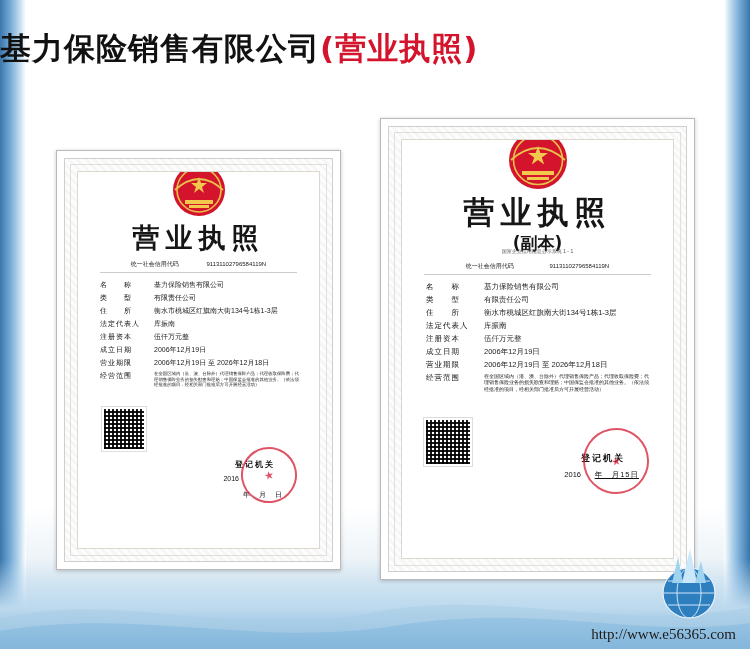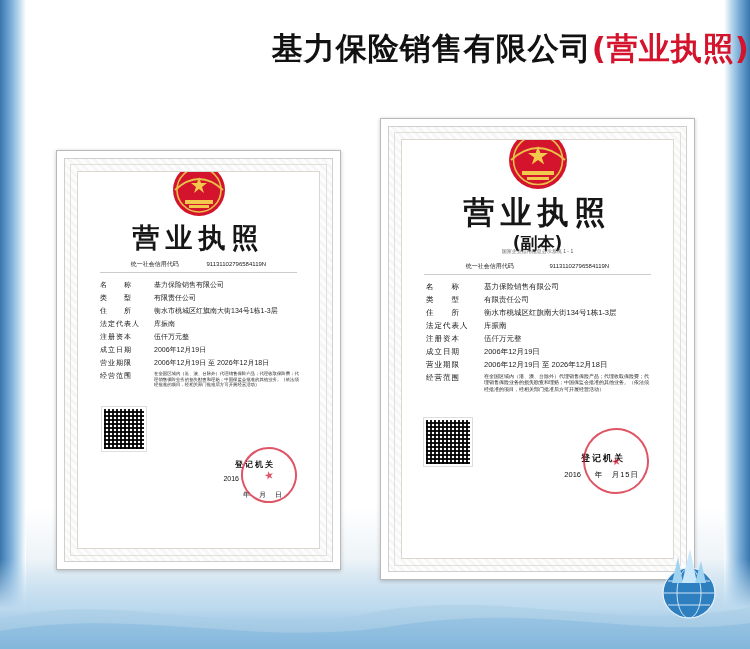--- a/index.html
+++ b/index.html
@@ -47,21 +47,21 @@
     width: 750px; height: 70px;
     opacity: .55;
   }
 
   
   .title {
     position: absolute;
     top: 28px;
     left: 0;
     width: 750px;
-    text-align: right;
+    text-align: left;
     font-family: "DejaVu Sans", sans-serif;
     font-size: 31px;
     font-weight: bold;
     letter-spacing: 1px;
     white-space: nowrap;
   }
   .title .t-black { color: #111111; }
   .title .t-red { color: #d3142c; }
 
   
@@ -374,33 +374,34 @@
           <div class="row" style="margin-top:2px;">
               <span class="label" style="width:52px;">经营范围</span>
               <span class="value wrap" style="font-size:5px; width:198px;">在全国区域内（港、澳、台除外）代理销售保险产品；代理收取保险费；代理销售保险业务的损失勘查和理赔；中国保监会批准的其他业务。（依法须经批准的项目，经相关部门批准后方可开展经营活动）</span>
             </div>
         </div>
 
         <div class="qr" style="left:22px; top:278px; width:44px; height:44px;"></div>
 
         <div class="reg-org" style="right:48px; top:312px; font-size:9px;">登记机关</div>
         <div class="reg-year" style="right:92px; top:330px; font-size:7.5px;">2016</div>
-        <div class="reg-date" style="right:34px; top:330px; font-size:7.5px;">年　月15日</div>
+        <div class="reg-date" style="right:34px; top:330px; font-size:7.5px;text-decoration:underline;">年　月15日</div>
 
         <div class="seal" style="right:24px; top:288px; width:62px; height:62px;">
           <span class="star">★</span>
         </div>
 
       </div>
     </div>
   </div>
 
   <svg class="globe" viewBox="0 0 86 86">
     <ellipse cx="43" cy="58" rx="26" ry="25" fill="#2e7fc0"></ellipse>
     <ellipse cx="43" cy="58" rx="26" ry="25" fill="none" stroke="#e8f2fa" stroke-width="1.2"></ellipse>
     <path d="M17 58 h52 M22 46 h42 M22 70 h42" stroke="#cfe6f7" stroke-width="1" fill="none"></path>
     <ellipse cx="43" cy="58" rx="12" ry="25" fill="none" stroke="#cfe6f7" stroke-width="1"></ellipse>
     <path d="M26 48 l6 -26 l5 26 z" fill="#9fd3f0"></path>
     <path d="M36 48 l8 -34 l7 34 z" fill="#cbe8fa"></path>
     <path d="M49 48 l6 -22 l5 22 z" fill="#9fd3f0"></path>
   </svg>
 
+  <div class="watermark">http://www.e56365.com</div>
 </div>
 
 </body></html>

